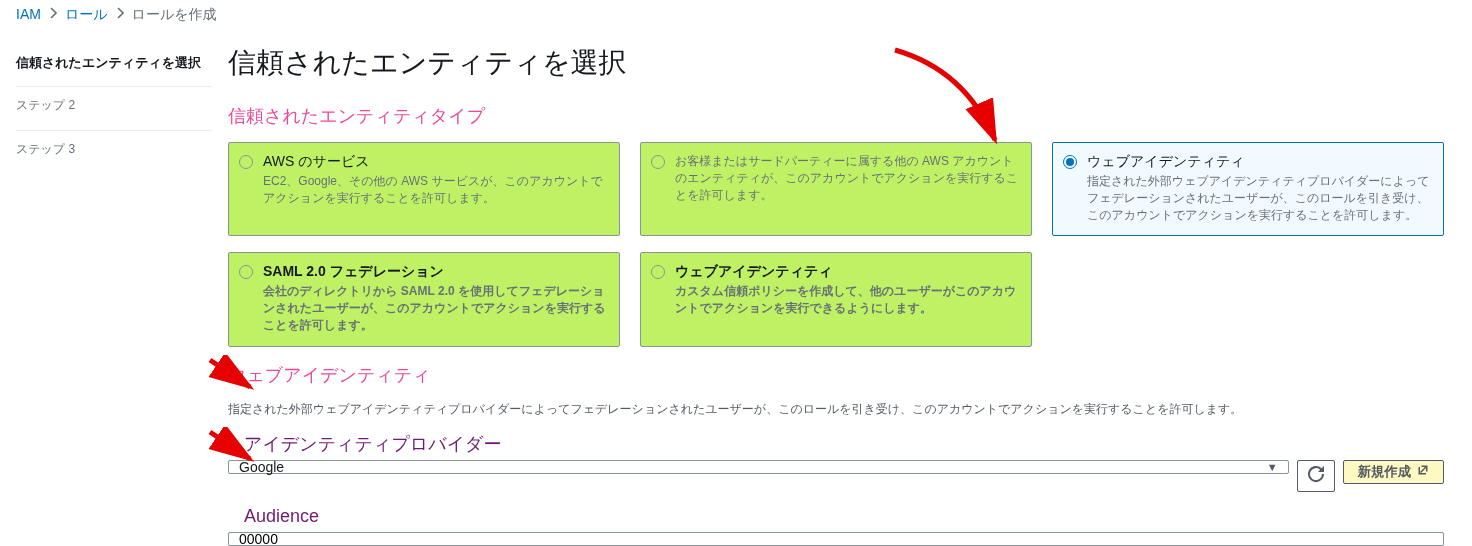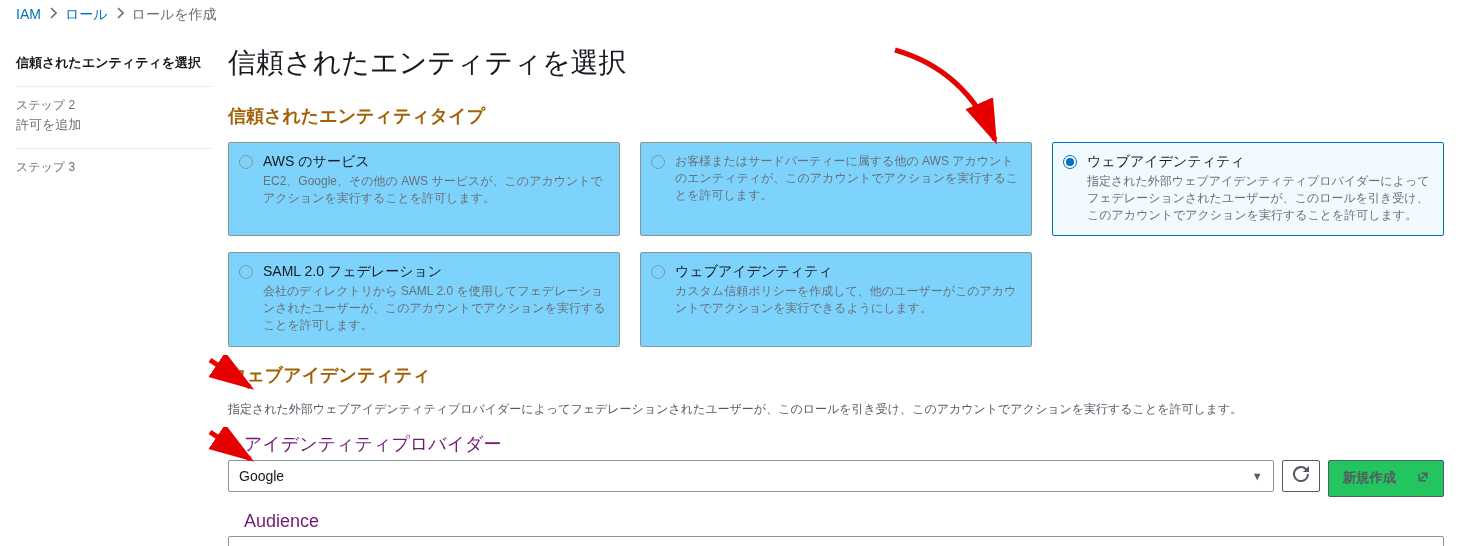--- a/index.html
+++ b/index.html
@@ -50,41 +50,41 @@
     }
 
     h1 {
       font-size: 28px;
       font-weight: 400;
       margin-bottom: 22px;
       color: #16191f;
     }
     h2 {
       font-size: 18px;
-      font-weight: 700;
+      font-weight: 400;
       margin-bottom: 14px;
-      color: #a16207;
+      color: #ec4899;
     }
     .sub-desc {
       color: #545b64;
       font-size: 12px;
       margin-bottom: 14px;
     }
 
     .card-grid {
       display: grid;
       grid-template-columns: 1fr 1fr 1fr;
       gap: 20px;
       margin-bottom: 16px;
     }
     .card {
       border: 1px solid #879596;
       border-radius: 2px;
       padding: 10px 12px 12px 10px;
-      background: #7dd3fc;
+      background: #bef264;
       display: flex;
       gap: 10px;
       cursor: pointer;
       align-items: flex-start;
       min-height: 78px;
     }
     .card.selected {
       border: 1px solid #0073bb;
       background: #f1faff;
     }
@@ -132,21 +132,21 @@
       display: flex;
       gap: 8px;
       margin-bottom: 14px;
       align-items: stretch;
     }
     .select, .text-input {
       border: 1px solid #879596;
       background: #fff;
       font-size: 14px;
       padding: 5px 10px;
-      height: 32px;
+      height: 14px;
       border-radius: 2px;
     }
     .select {
       flex: 1;
       display: flex;
       justify-content: space-between;
       align-items: center;
       cursor: pointer;
     }
     .select .caret {
@@ -159,31 +159,31 @@
       border: 1px solid #545b64;
       background: #fff;
       display: flex;
       align-items: center;
       justify-content: center;
       cursor: pointer;
       border-radius: 2px;
     }
     .icon-btn svg { width: 16px; height: 16px; }
     .btn {
-      height: 37px;
+      height: 24px;
       padding: 0 14px;
       border: 1px solid #545b64;
-      background: #22c55e;
+      background: #fef9c3;
       color: #545b64;
       font-weight: 700;
       cursor: pointer;
       border-radius: 2px;
       display: inline-flex;
       align-items: center;
-      gap: 21px;
+      gap: 6px;
     }
     .text-input {
       width: 100%;
     }
     .input-wrap { margin-bottom: 14px; }
     .external-icon { width: 12px; height: 12px; }
 
     
     .arrow {
       position: absolute;
@@ -214,21 +214,20 @@
   </div>
 
   <div class="layout">
 
     <aside class="sidebar">
       <div class="step">
         <div class="step-title-active">信頼されたエンティティを選択</div>
       </div>
       <div class="step">
         <div class="step-num">ステップ 2</div>
-        <div class="step-title">許可を追加</div>
       </div>
       <div class="step">
         <div class="step-num">ステップ 3</div>
       </div>
     </aside>
 
     <main class="main">
       <h1>信頼されたエンティティを選択</h1>
       <h2>信頼されたエンティティタイプ</h2>
 
@@ -248,21 +247,21 @@
         </div>
         <div class="card selected">
           <div class="radio"></div>
           <div>
             <div class="card-title">ウェブアイデンティティ</div>
             <div class="card-desc">指定された外部ウェブアイデンティティプロバイダーによってフェデレーションされたユーザーが、このロールを引き受け、このアカウントでアクションを実行することを許可します。</div>
           </div>
         </div>
       </div>
 
-      <div class="card-grid" style="grid-template-columns: 1fr 1fr 1fr;">
+      <div class="card-grid" style="grid-template-columns: 1fr 1fr 1fr; font-weight: bold;">
         <div class="card">
           <div class="radio"></div>
           <div>
             <div class="card-title">SAML 2.0 フェデレーション</div>
             <div class="card-desc">会社のディレクトリから SAML 2.0 を使用してフェデレーションされたユーザーが、このアカウントでアクションを実行することを許可します。</div>
           </div>
         </div>
         <div class="card">
           <div class="radio"></div>
           <div>

